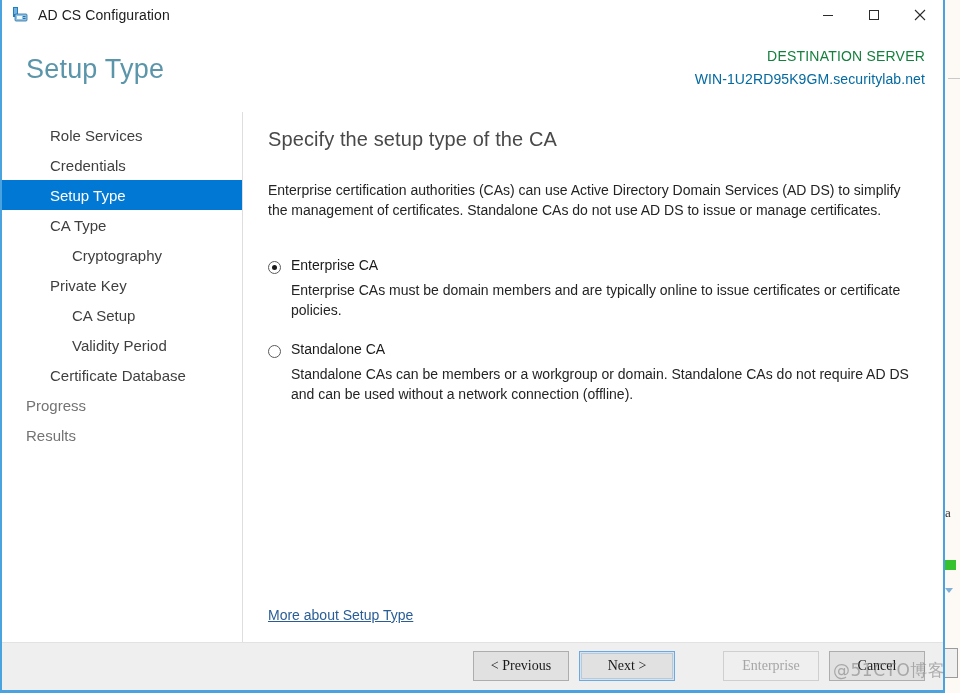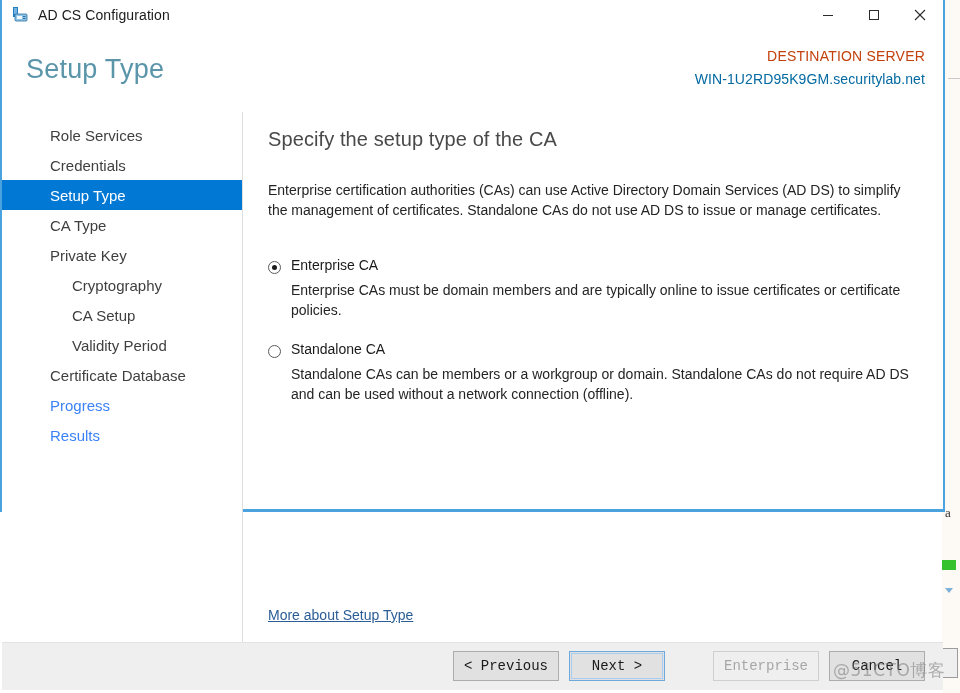--- a/index.html
+++ b/index.html
@@ -37,21 +37,21 @@
   }
   #bg-strip .bg-box {
     position: absolute; left: 0px; top: 648px;
     width: 16px; height: 30px;
     border: 1px solid #9b9b9b; background: #efefef;
   }
 
   
   #window {
     position: absolute; top: 0; left: 0;
-    width: 945px; height: 512px;
+    width: 945px; height: 693px;
     background: #ffffff;
     border-left: 2px solid #4aa3df;
     border-right: 2px solid #4aa3df;
     border-bottom: 3px solid #4aa3df;
     border-top: none;
   }
 
   
   #titlebar {
     position: relative;
@@ -95,21 +95,21 @@
     font-size: 27px;
     font-weight: 300;
     color: #5a95aa;
     letter-spacing: 0.2px;
   }
   #dest-block {
     position: absolute; right: 18px; top: 18px;
     text-align: right;
   }
   #dest-label {
-    font-size: 14px; color: #c2410c; letter-spacing: 0.2px; text-align: right;
+    font-size: 14px; color: #15803d; letter-spacing: 0.2px; text-align: right;
   }
   #dest-server {
     margin-top: 7px;
     font-size: 14px; color: #0369a1; letter-spacing: 0.1px;
   }
 
   
   #body-area {
     position: relative;
     height: 530px;
@@ -129,21 +129,21 @@
     font-size: 15px;
     color: #3f3f3f;
     cursor: default;
     white-space: nowrap;
   }
   .nav-item.indent { padding-left: 70px; }
   .nav-item.selected {
     background: #0078d4;
     color: #ffffff;
   }
-  .nav-item.disabled { color: #3b82f6; }
+  .nav-item.disabled { color: #737373; padding-left: 24px; }
 
   #content {
     flex: 1;
     position: relative;
     padding: 16px 20px 0 25px;
   }
   #content-heading {
     font-size: 20px;
     font-weight: 400;
     color: #494949;
@@ -214,21 +214,21 @@
   #footer-btns {
     position: absolute;
     right: 18px; top: 8px;
     display: flex;
     align-items: center;
   }
   .btn {
     height: 30px;
     min-width: 96px;
     font-size: 14px;
-    font-family: Liberation Mono, monospace;
+    font-family: Liberation Serif, serif;
     color: #1a1a1a;
     background: #e1e1e1;
     border: 1px solid #adadad;
     cursor: default;
     padding: 0 10px;
   }
   .btn.spaced { margin-left: 10px; }
   .btn.gap-big { margin-left: 48px; }
   .btn.focused {
     border: 1px solid #6fa8dc;
@@ -309,22 +309,22 @@
     </div>
   </div>
 
   <div id="body-area">
 
     <nav id="sidebar">
       <div class="nav-item">Role Services</div>
       <div class="nav-item">Credentials</div>
       <div class="nav-item selected">Setup Type</div>
       <div class="nav-item">CA Type</div>
+      <div class="nav-item indent">Cryptography</div>
       <div class="nav-item">Private Key</div>
-      <div class="nav-item indent">Cryptography</div>
       <div class="nav-item indent">CA Setup</div>
       <div class="nav-item indent">Validity Period</div>
       <div class="nav-item">Certificate Database</div>
       <div class="nav-item disabled">Progress</div>
       <div class="nav-item disabled">Results</div>
     </nav>
 
     <section id="content">
       <h1 id="content-heading">Specify the setup type of the CA</h1>
       <p id="content-desc">Enterprise certification authorities (CAs) can use Active Directory Domain Services (AD DS) to simplify the management of certificates. Standalone CAs do not use AD DS to issue or manage certificates.</p>

